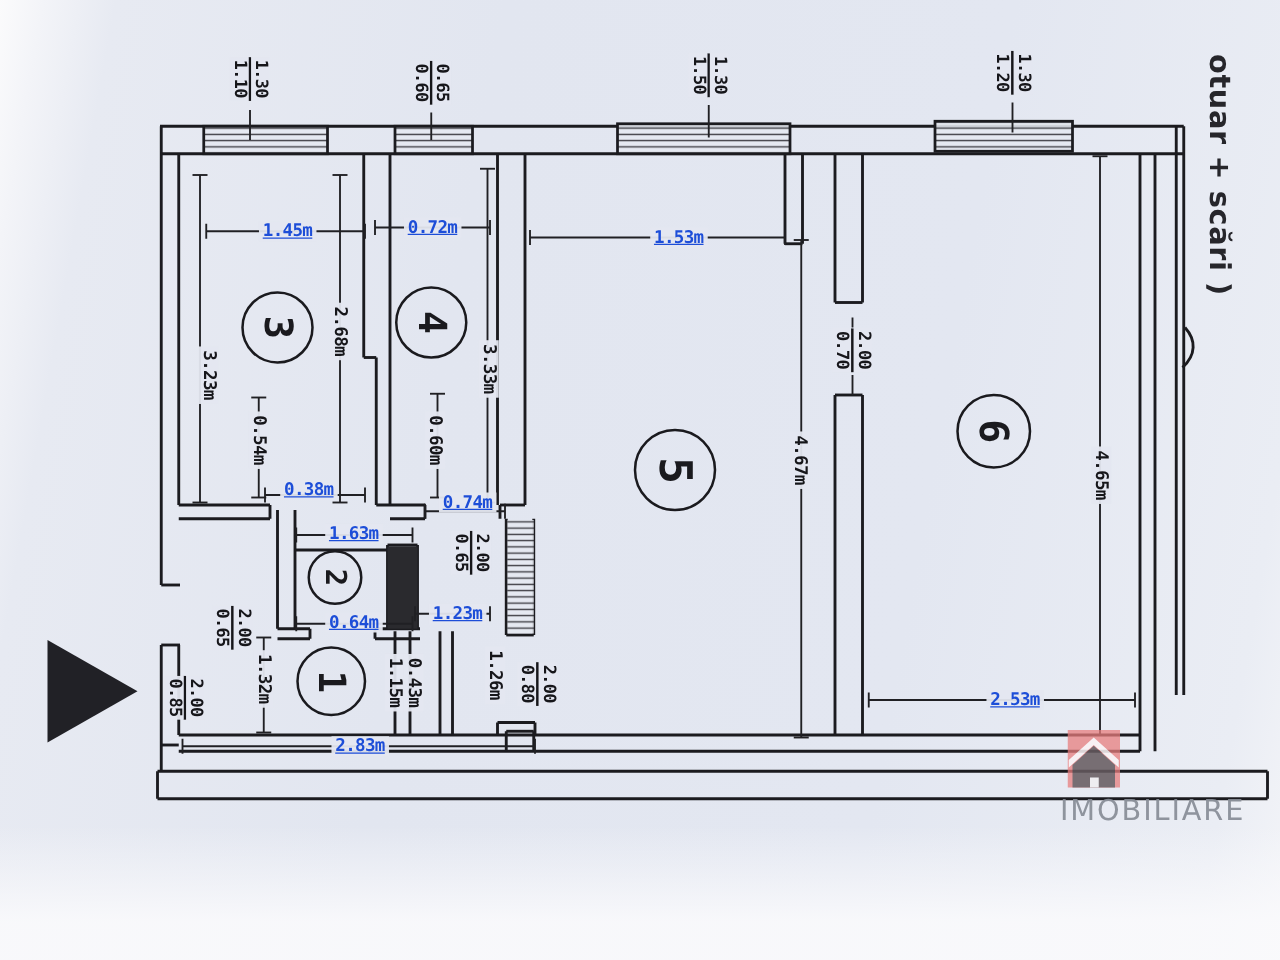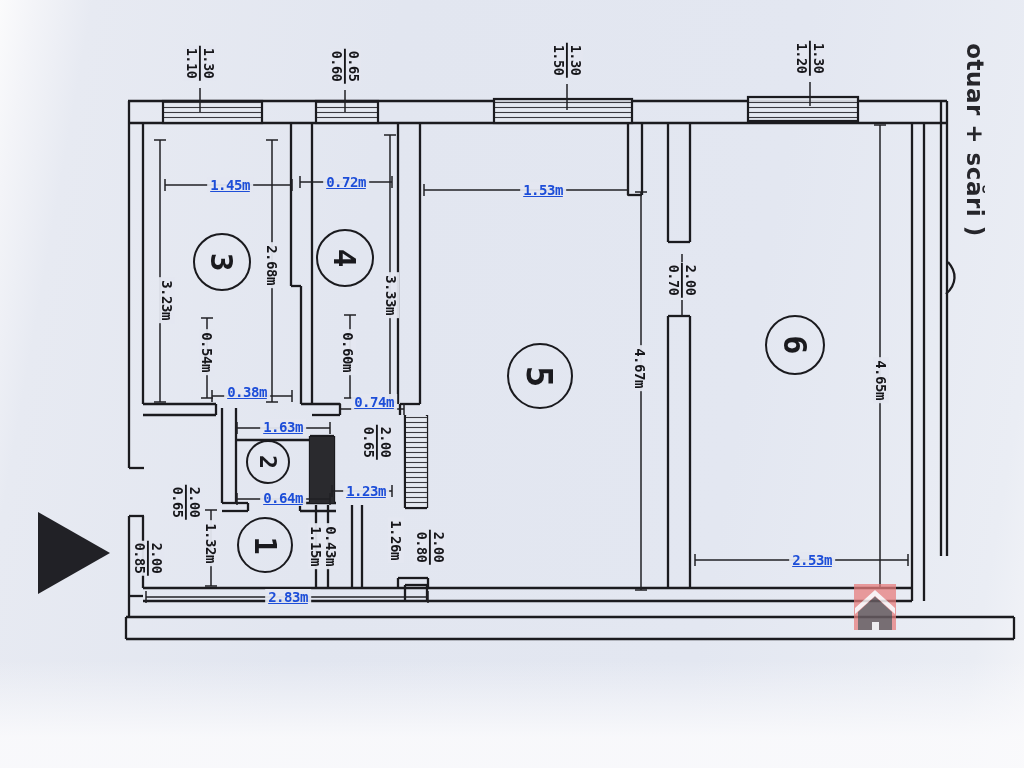--- a/index.html
+++ b/index.html
@@ -323,14 +323,15 @@
     <div class="logo-row">
       <span class="logo-house">
         <svg width="42" height="50" viewBox="0 0 42 50">
           <rect x="0" y="0" width="42" height="46" fill="#e87e7e" fill-opacity=".85"></rect>
           <path d="M1,24 L21,6 L41,24 L41,30 L21,12 L1,30 Z" fill="#fbfbfd" fill-opacity=".92"></path>
           <path d="M4,28 L21,12.5 L38,28 L38,46 L4,46 Z" fill="#56565c" fill-opacity=".88"></path>
           <rect x="18" y="38" width="7" height="8" fill="#fbfbfd" fill-opacity=".92"></rect>
         </svg>
       </span>
     </div>
+    <div class="logo-sub">IMOBILIARE</div>
   </div>
 </div>
 
 </body></html>

